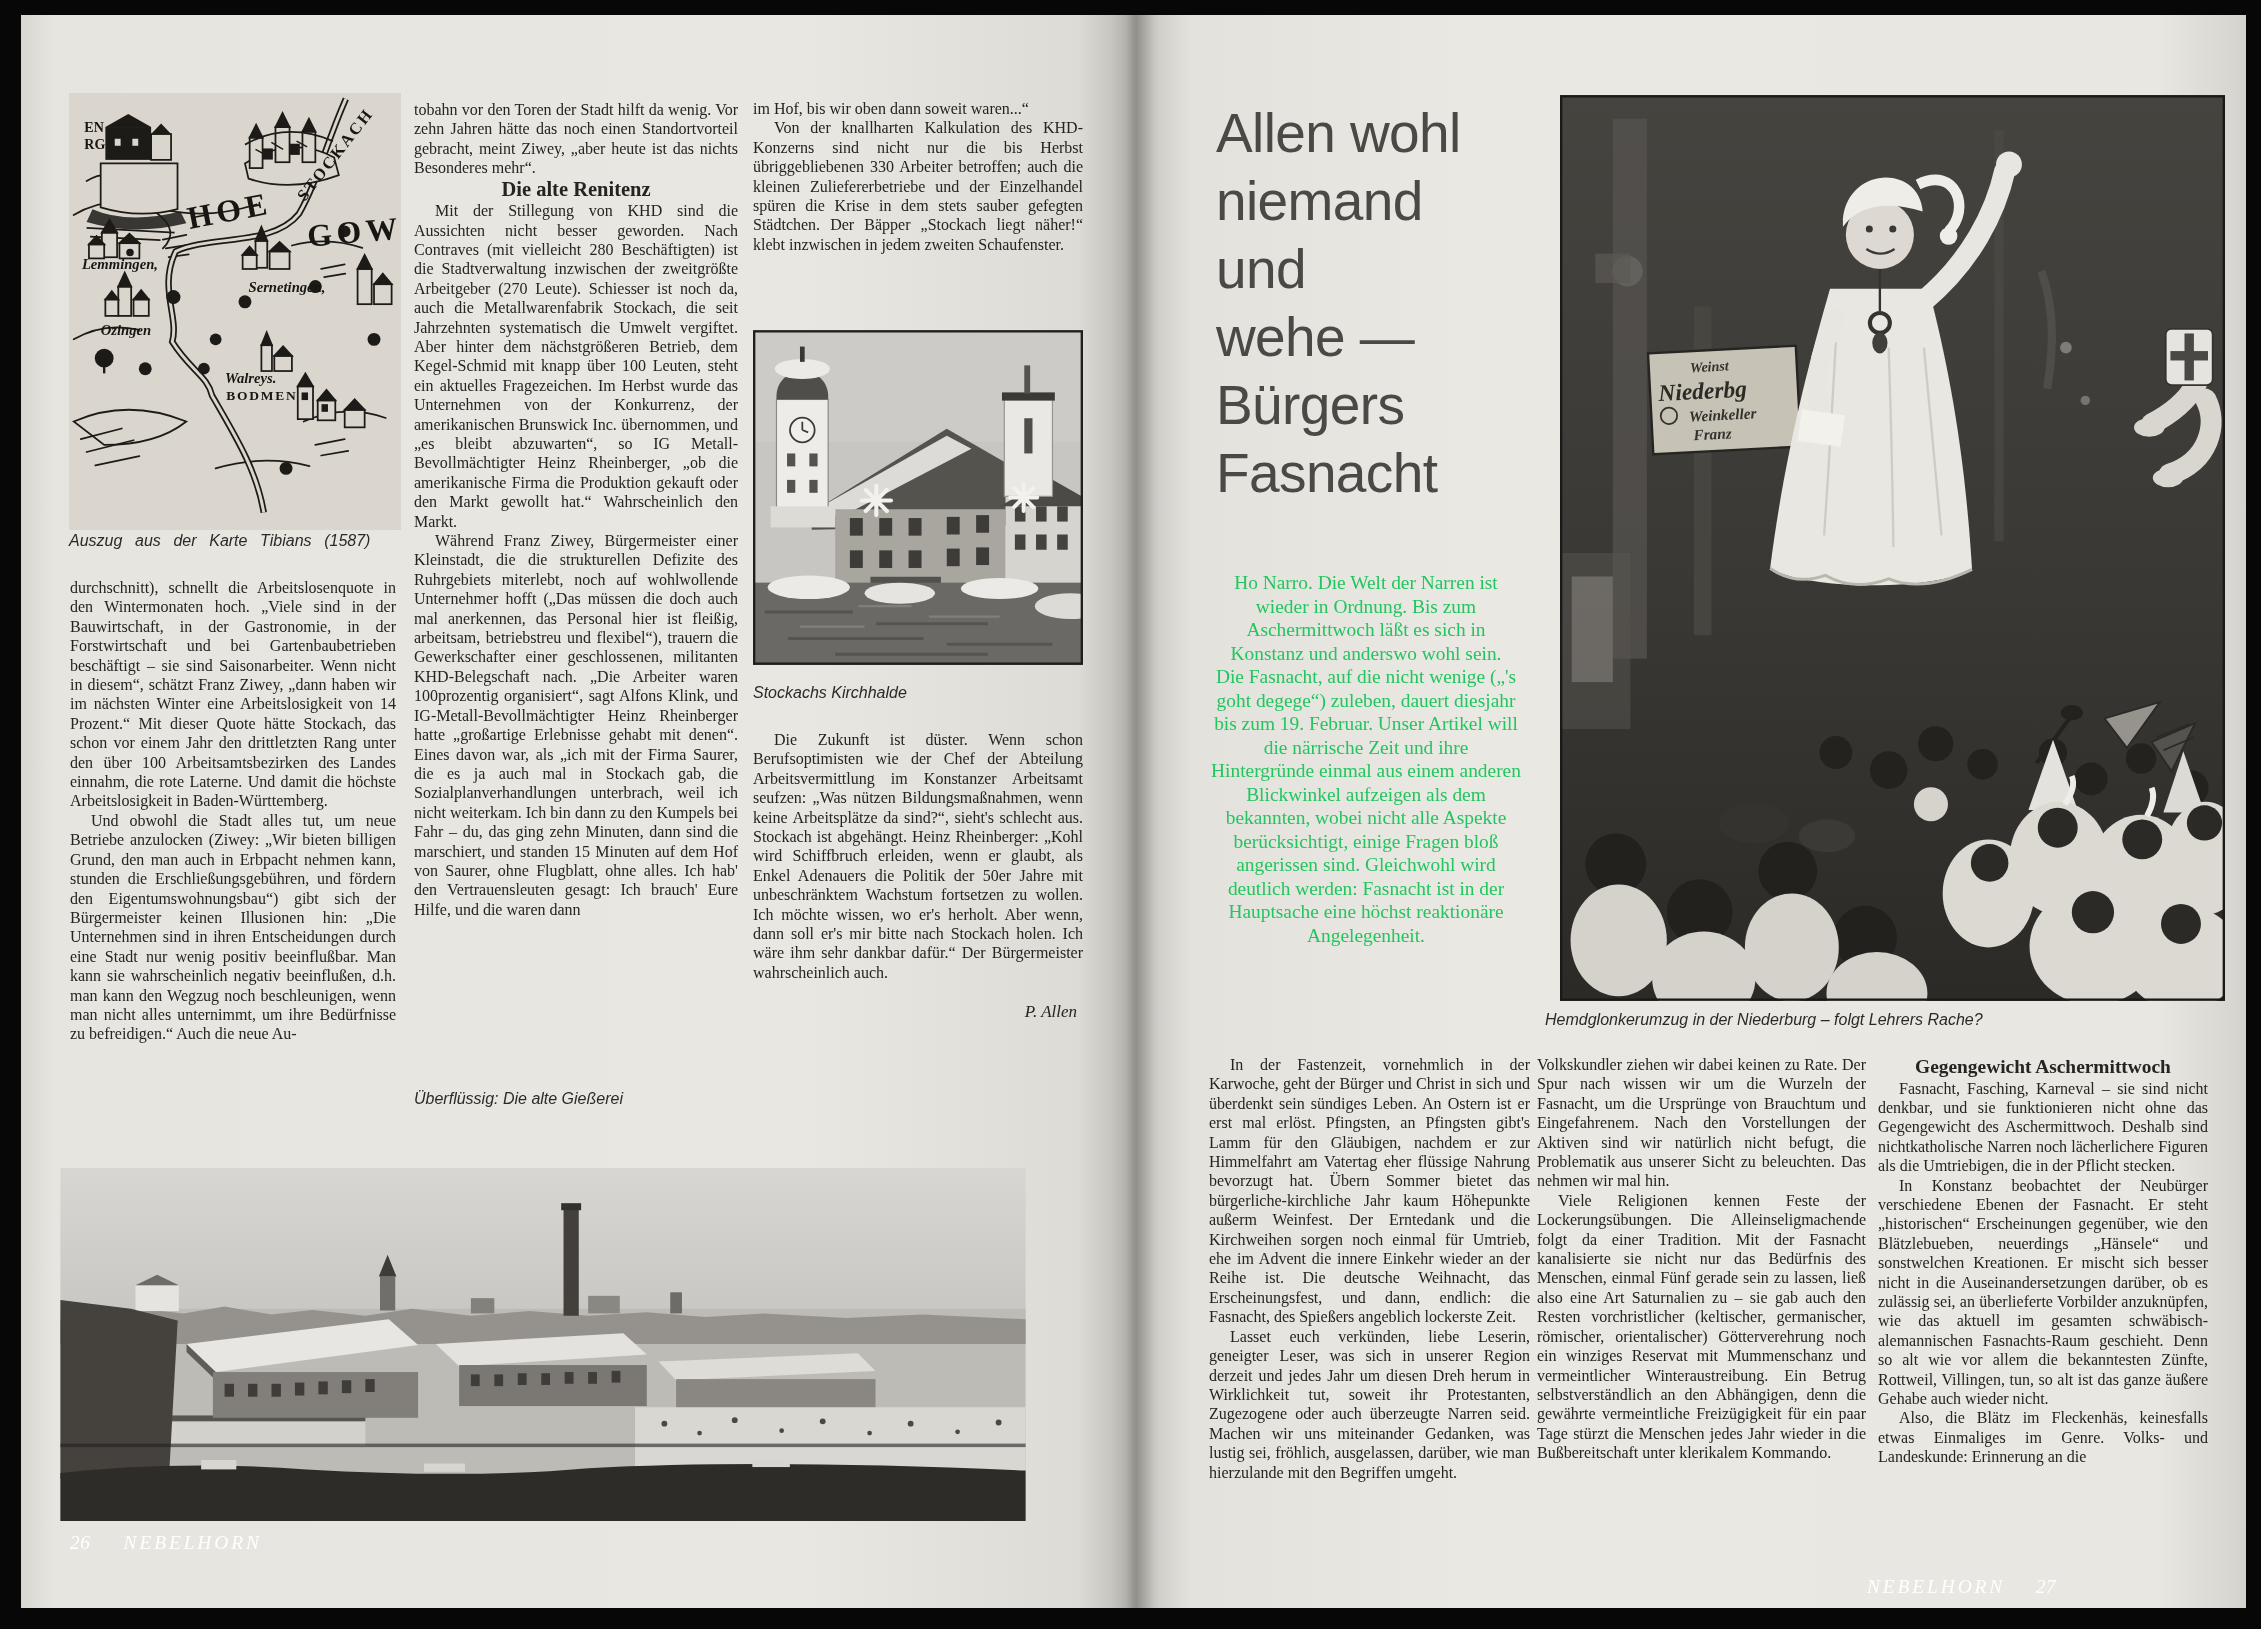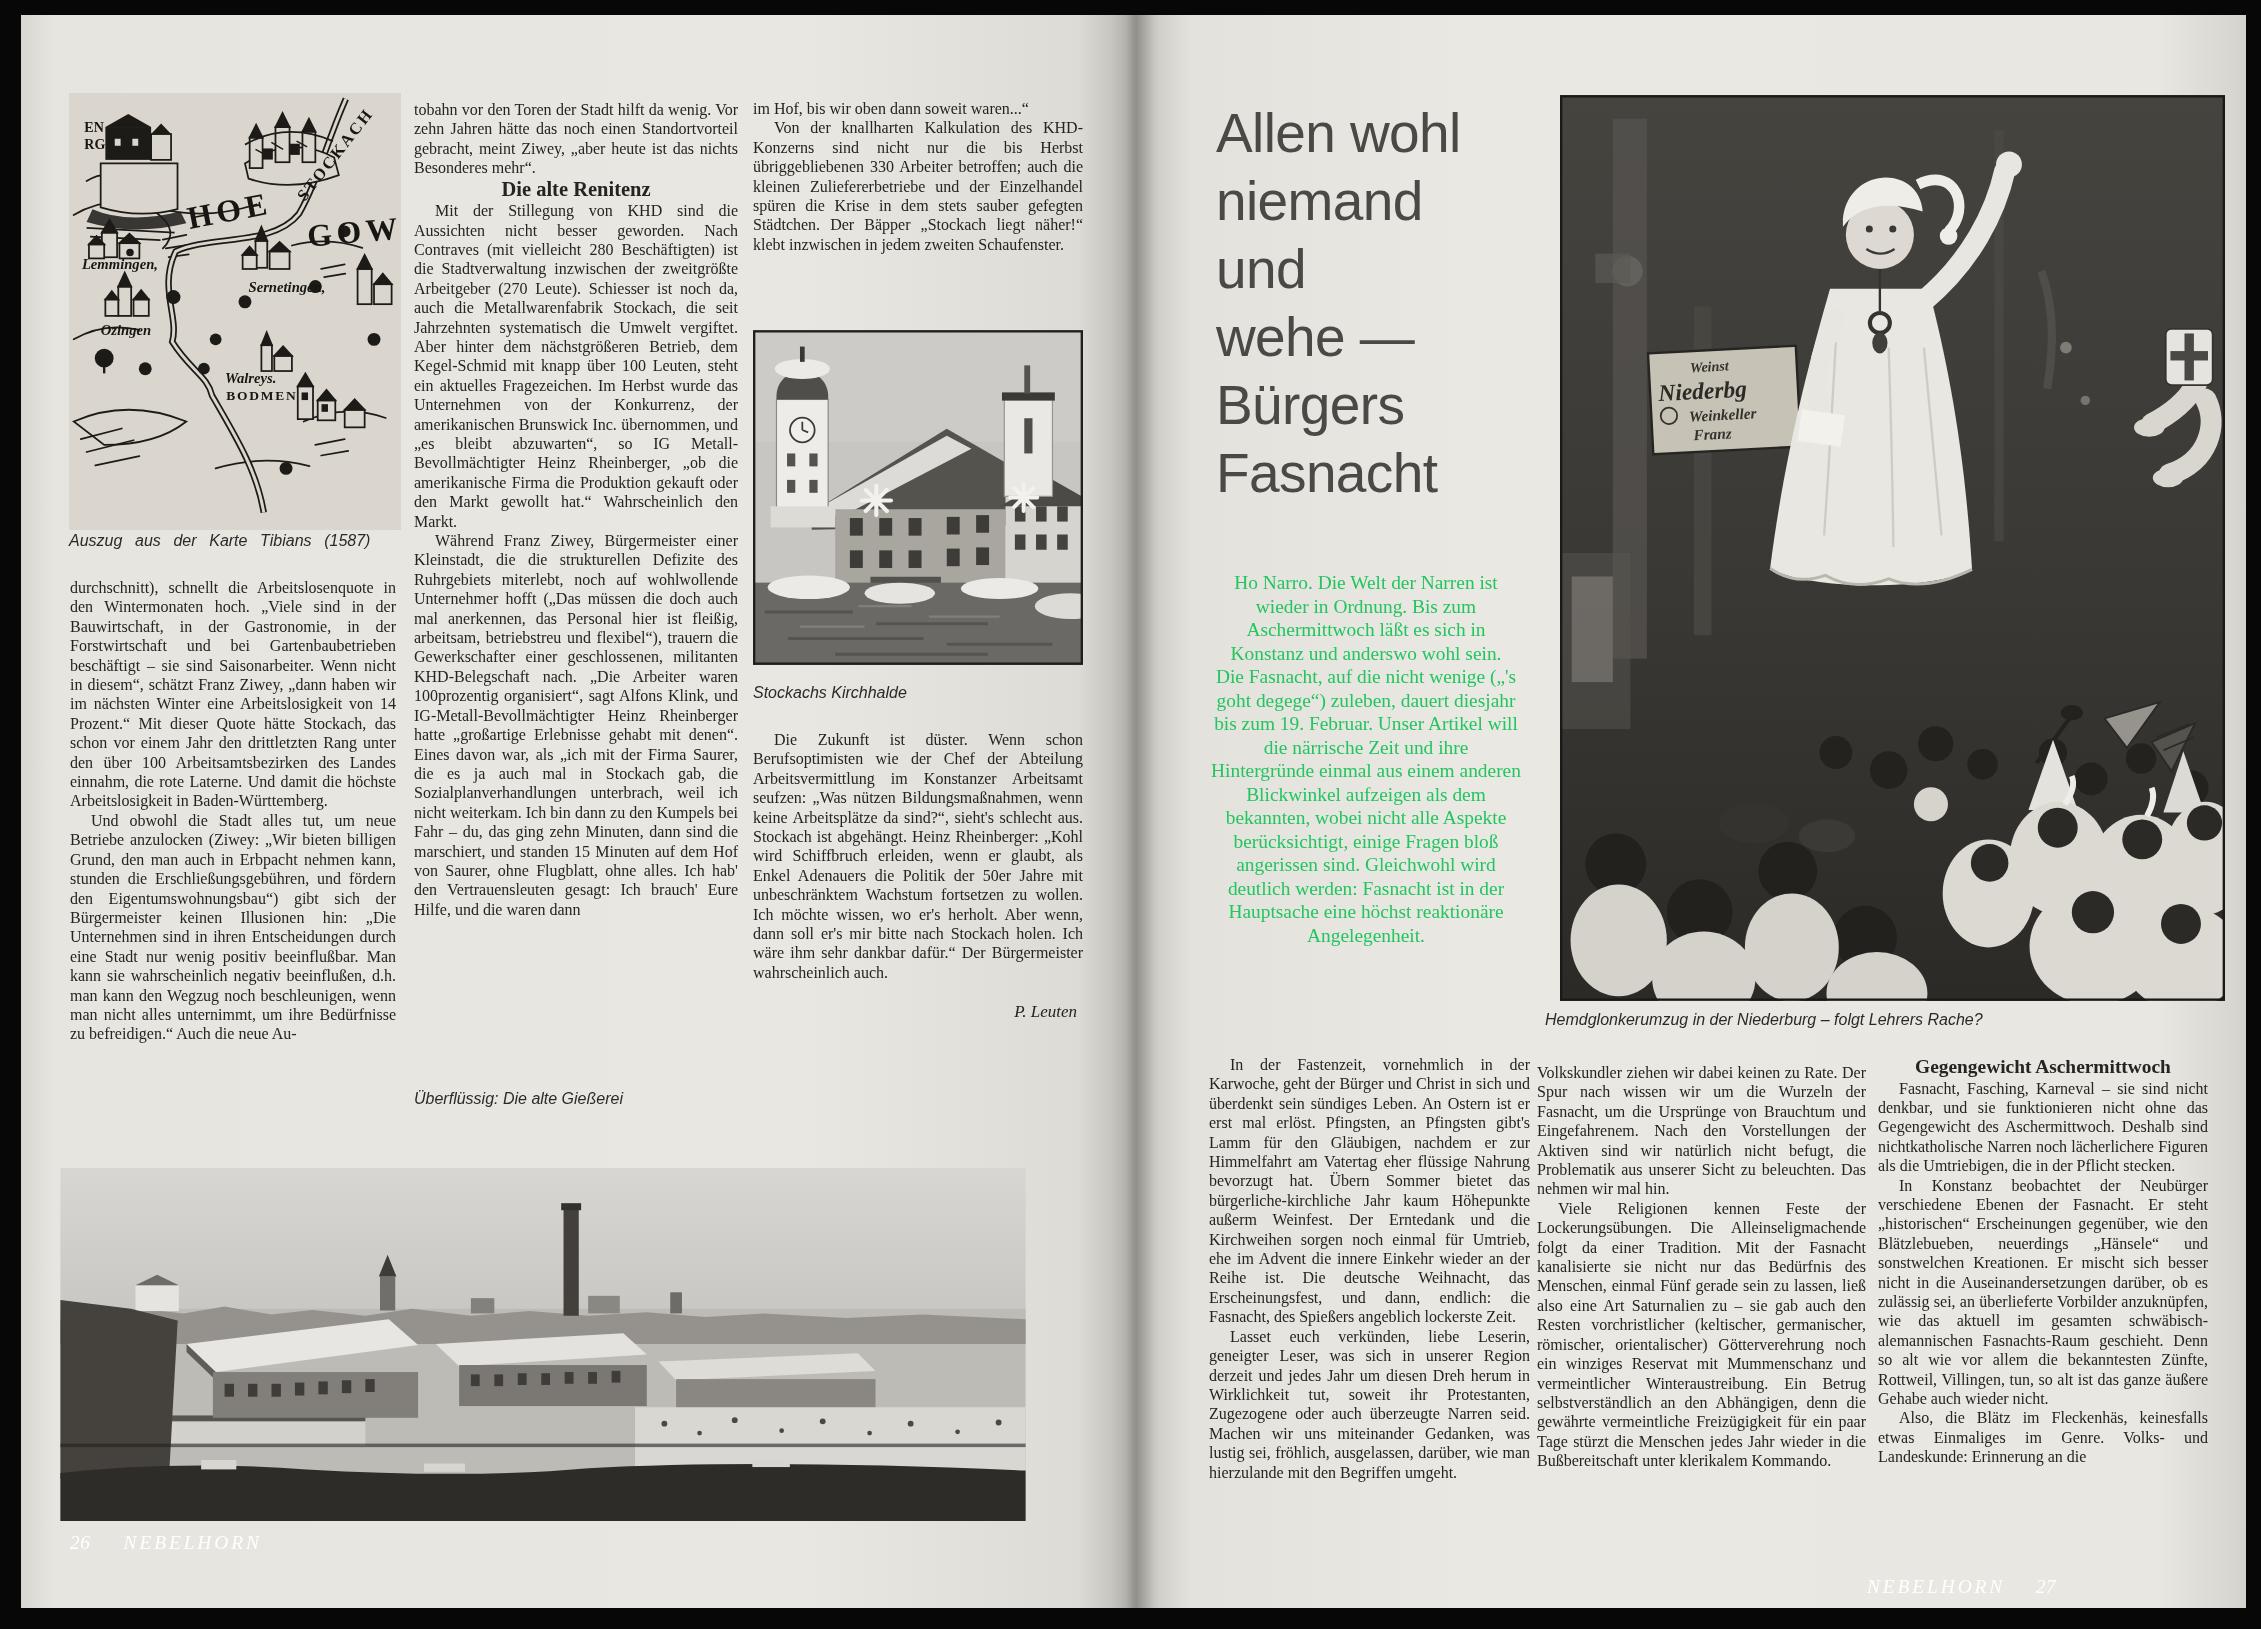--- a/index.html
+++ b/index.html
@@ -265,21 +265,21 @@
         <path d="M180 470 h90 M300 488 h120 M80 505 h110"></path>
       </g>
     </g>
     <rect x="2" y="2" width="558" height="566" fill="none" stroke="#201f1c" stroke-width="4"></rect>
   </svg>
 
   <div class="abs caption" style="left:753px;top:684px;width:330px;">Stockachs Kirchhalde</div>
 
   <div class="abs bodytext" style="left:753px;top:730px;width:330px;">
     <p class="ind">Die Zukunft ist düster. Wenn schon Berufsoptimisten wie der Chef der Abteilung Arbeitsvermittlung im Konstanzer Arbeitsamt seufzen: „Was nützen Bildungsmaßnahmen, wenn keine Arbeitsplätze da sind?“, sieht's schlecht aus. Stockach ist abgehängt. Heinz Rheinberger: „Kohl wird Schiffbruch erleiden, wenn er glaubt, als Enkel Adenauers die Politik der 50er Jahre mit unbeschränktem Wachstum fortsetzen zu wollen. Ich möchte wissen, wo er's herholt. Aber wenn, dann soll er's mir bitte nach Stockach holen. Ich wäre ihm sehr dankbar dafür.“ Der Bürgermeister wahrscheinlich auch.</p>
-    <div class="byline">P. Leuten</div>
+    <div class="byline">P. Allen</div>
   </div>
 
   <svg class="abs" style="left:60px;top:1168px;" width="966" height="353" viewBox="0 0 1646 602">
     <defs>
       <linearGradient id="sky" x1="0" y1="0" x2="0" y2="1">
         <stop offset="0" stop-color="#d8d6d2"></stop>
           <stop offset="1" stop-color="#c6c4c0"></stop>
       </linearGradient>
     </defs>
     <rect x="0" y="0" width="1646" height="300" fill="url(#sky)"></rect>
@@ -495,21 +495,21 @@
   <div class="abs intro" style="left:1210px;top:571px;width:312px;">
     <p>Ho Narro. Die Welt der Narren ist wieder in Ordnung. Bis zum Aschermittwoch läßt es sich in Konstanz und anderswo wohl sein.</p>
     <p>Die Fasnacht, auf die nicht wenige („'s goht degege“) zuleben, dauert diesjahr bis zum 19. Februar. Unser Artikel will die närrische Zeit und ihre Hintergründe einmal aus einem anderen Blickwinkel aufzeigen als dem bekannten, wobei nicht alle Aspekte berücksichtigt, einige Fragen bloß angerissen sind. Gleichwohl wird deutlich werden: Fasnacht ist in der Hauptsache eine höchst reaktionäre Angelegenheit.</p>
   </div>
 
   <div class="abs bodytext" style="left:1209px;top:1055px;width:321px;">
     <p class="ind">In der Fastenzeit, vornehmlich in der Karwoche, geht der Bürger und Christ in sich und überdenkt sein sündiges Leben. An Ostern ist er erst mal erlöst. Pfingsten, an Pfingsten gibt's Lamm für den Gläubigen, nachdem er zur Himmelfahrt am Vatertag eher flüssige Nahrung bevorzugt hat. Übern Sommer bietet das bürgerliche-kirchliche Jahr kaum Höhepunkte außerm Weinfest. Der Erntedank und die Kirchweihen sorgen noch einmal für Umtrieb, ehe im Advent die innere Einkehr wieder an der Reihe ist. Die deutsche Weihnacht, das Erscheinungsfest, und dann, endlich: die Fasnacht, des Spießers angeblich lockerste Zeit.</p>
     <p class="ind">Lasset euch verkünden, liebe Leserin, geneigter Leser, was sich in unserer Region derzeit und jedes Jahr um diesen Dreh herum in Wirklichkeit tut, soweit ihr Protestanten, Zugezogene oder auch überzeugte Narren seid. Machen wir uns miteinander Gedanken, was lustig sei, fröhlich, ausgelassen, darüber, wie man hierzulande mit den Begriffen umgeht.</p>
   </div>
 
-  <div class="abs bodytext" style="left:1537px;top:1055px;width:329px;margin-top:8px;">
+  <div class="abs bodytext" style="left:1537px;top:1055px;width:329px;">
     <p>Volkskundler ziehen wir dabei keinen zu Rate. Der Spur nach wissen wir um die Wurzeln der Fasnacht, um die Ursprünge von Brauchtum und Eingefahrenem. Nach den Vorstellungen der Aktiven sind wir natürlich nicht befugt, die Problematik aus unserer Sicht zu beleuchten. Das nehmen wir mal hin.</p>
     <p class="ind">Viele Religionen kennen Feste der Lockerungsübungen. Die Alleinseligmachende folgt da einer Tradition. Mit der Fasnacht kanalisierte sie nicht nur das Bedürfnis des Menschen, einmal Fünf gerade sein zu lassen, ließ also eine Art Saturnalien zu – sie gab auch den Resten vorchristlicher (keltischer, germanischer, römischer, orientalischer) Götterverehrung noch ein winziges Reservat mit Mummenschanz und vermeintlicher Winteraustreibung. Ein Betrug selbstverständlich an den Abhängigen, denn die gewährte vermeintliche Freizügigkeit für ein paar Tage stürzt die Menschen jedes Jahr wieder in die Bußbereitschaft unter klerikalem Kommando.</p>
   </div>
 
   <div class="abs bodytext" style="left:1878px;top:1055px;width:330px;">
     <p class="subhead3">Gegengewicht Aschermittwoch</p>
     <p class="ind">Fasnacht, Fasching, Karneval – sie sind nicht denkbar, und sie funktionieren nicht ohne das Gegengewicht des Aschermittwoch. Deshalb sind nichtkatholische Narren noch lächerlichere Figuren als die Umtriebigen, die in der Pflicht stecken.</p>
     <p class="ind">In Konstanz beobachtet der Neubürger verschiedene Ebenen der Fasnacht. Er steht „historischen“ Erscheinungen gegenüber, wie den Blätzlebueben, neuerdings „Hänsele“ und sonstwelchen Kreationen. Er mischt sich besser nicht in die Auseinandersetzungen darüber, ob es zulässig sei, an überlieferte Vorbilder anzuknüpfen, wie das aktuell im gesamten schwäbisch-alemannischen Fasnachts-Raum geschieht. Denn so alt wie vor allem die bekanntesten Zünfte, Rottweil, Villingen, tun, so alt ist das ganze äußere Gehabe auch wieder nicht.</p>
     <p class="ind">Also, die Blätz im Fleckenhäs, keinesfalls etwas Einmaliges im Genre. Volks- und Landeskunde: Erinnerung an die</p>
   </div>

